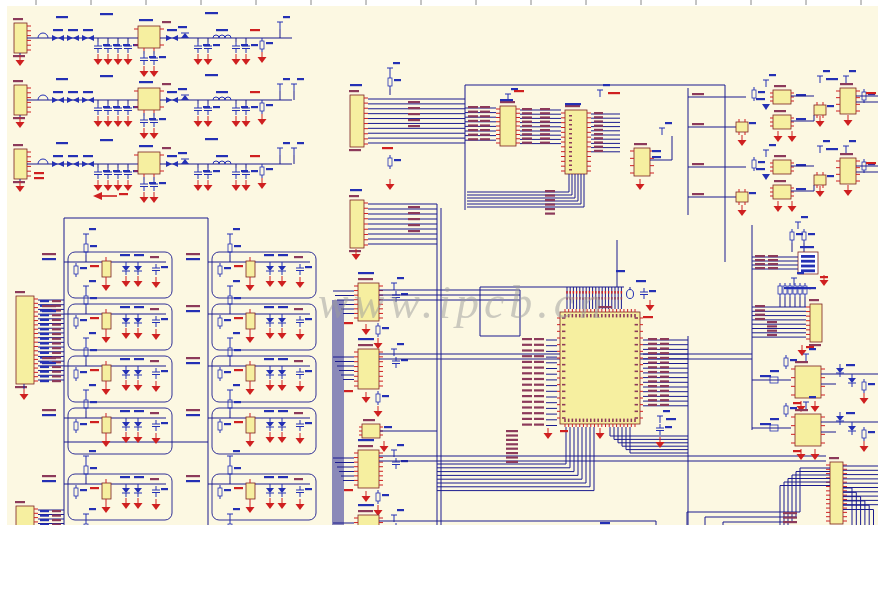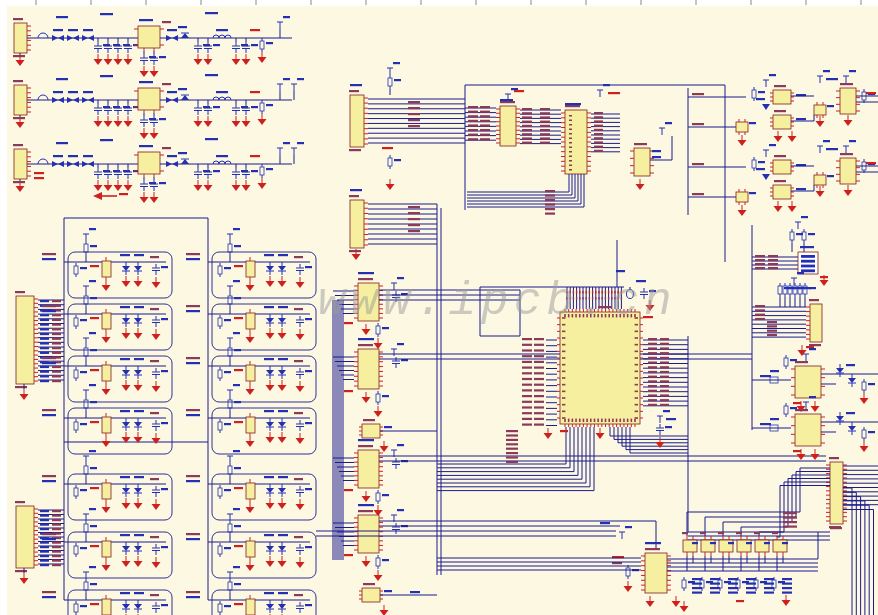--- a/index.html
+++ b/index.html
@@ -1,16 +1,16 @@
 <!DOCTYPE html>
 <html><head>
 <meta charset="utf-8">
 <style>
   html,body{margin:0;padding:0}
-  .page{position:relative;width:878px;height:615px;overflow:hidden;font-family:Liberation Mono, monospace}
+  .page{position:relative;width:878px;height:525px;overflow:hidden;font-family:Liberation Serif, serif}
   .watermark{position:absolute;left:318px;top:276px;font-size:46px;font-style:italic;
     letter-spacing:5px;opacity:.5;pointer-events:none;white-space:nowrap}
   svg{position:absolute;left:0;top:0}
 </style>
 </head>
 <body>
 
 <div class="page" style="background: rgb(252, 248, 226);">
   <svg id="svg" width="878" height="615" viewBox="0 0 878 615">
       <g>

